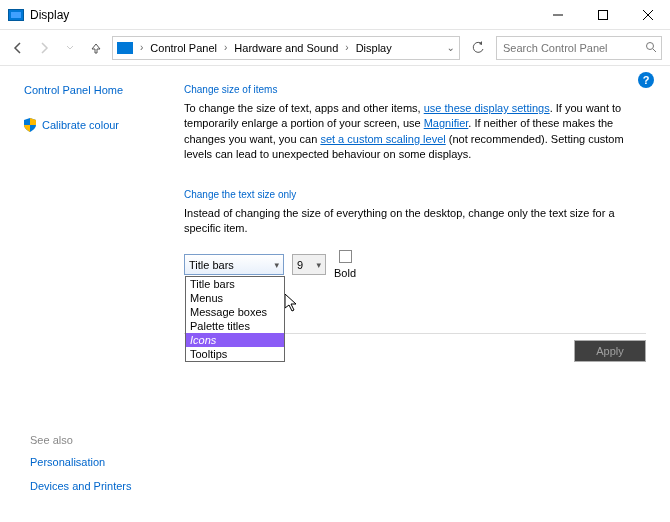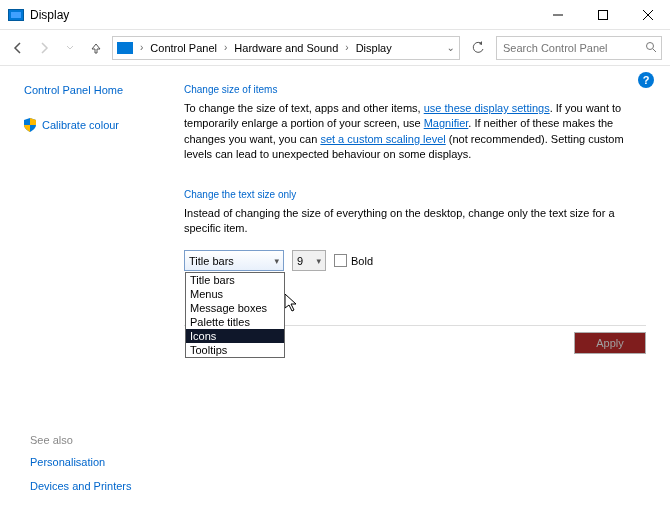--- a/index.html
+++ b/index.html
@@ -33,29 +33,29 @@
 .help-ic { position:absolute; right:16px; top:6px; width:16px; height:16px; border-radius:50%; background:#0078d7; color:#fff; font-size:11px; font-weight:bold; display:flex; align-items:center; justify-content:center; }
 .h1 { color: #0066cc; font-size: 10px; font-weight: normal; margin-bottom: 6px; }
 .para { font-size: 11px; line-height: 1.4; margin-bottom: 6px; }
 .para a { color: #0066cc; text-decoration: underline; }
 .section2 { margin-top: 26px; }
 .controls { margin-top: 14px; display: flex; align-items: center; gap: 8px; position: relative; }
 .combo { width: 100px; height: 21px; border: 1px solid #7a9ecb; background: linear-gradient(#fff,#e8f0fb); display: flex; align-items: center; padding: 0 4px; font-size: 11px; position: relative; }
 .combo-arrow { margin-left: auto; font-size: 9px; color: #555; }
 .combo-sm { width: 34px; height: 21px; border: 1px solid #adadad; display:flex; align-items:center; padding:0 4px; font-size:11px; background:#f0f0f0; }
 .combo-sm .combo-arrow { margin-left:auto; }
-.chk { display: flex; align-items: center; gap: 4px; font-size: 11px; }
+.chk { display: flex; align-items: center; gap: 4px; font-size: 11px; flex-direction: column; }
 .chk-box { width: 13px; height: 13px; border: 1px solid #888; background:#fff; }
 .dropdown { position: absolute; top: 21px; left: 0; width: 100px; border: 1px solid #666; background: #fff; z-index: 10; }
 .dd-item { padding: 1px 4px; font-size: 11px; cursor: default; }
-.dd-item.sel { background: #0f172a; color: #fff; }
+.dd-item.sel { background: #8b5cf6; color: #fff; font-style: italic; }
 .cursor { position: absolute; left: 285px; top: 294px; pointer-events:none; }
 .hr { border: none; border-top: 1px solid #ddd; margin-top: 54px; }
 .apply-row { display: flex; justify-content: flex-end; margin-top: 6px; }
-.apply { width: 72px; height: 22px; border: 1px solid #adadad; background: #7f1d1d; color: #a0a0a0; font-size: 11px; }
+.apply { width: 72px; height: 22px; border: 1px solid #adadad; background: #404040; color: #a0a0a0; font-size: 11px; }
 </style>
 </head>
 <body>
 
 <div class="titlebar">
   <div class="titlebar-icon"></div>
   <div class="titlebar-text">Display</div>
   <div class="win-btns">
     <div class="win-btn">
         <svg width="10" height="10">

